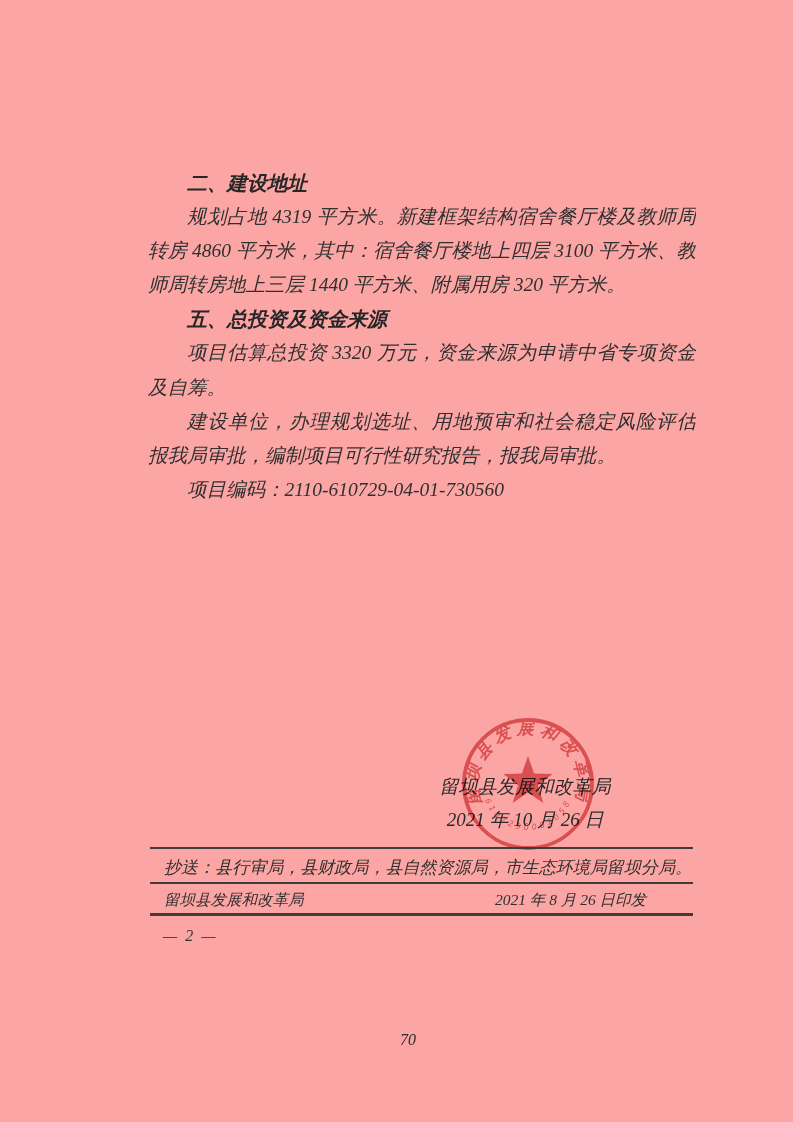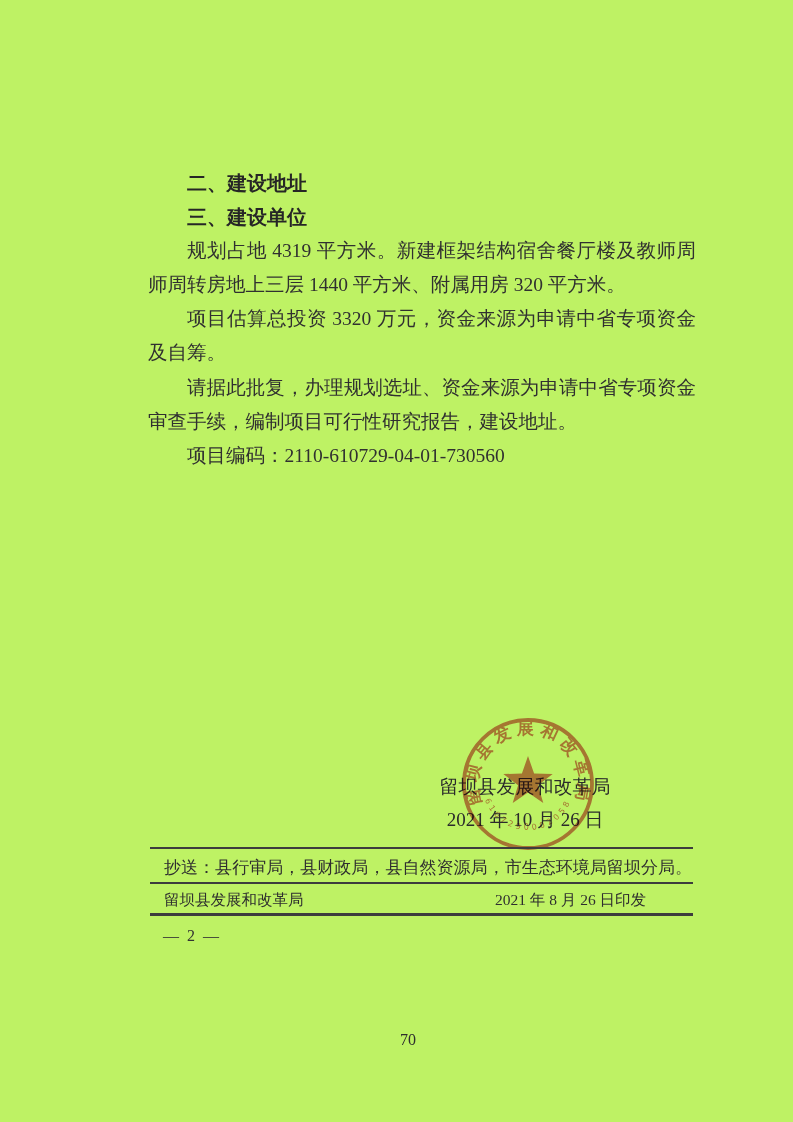--- a/index.html
+++ b/index.html
@@ -1,22 +1,23 @@
 <!DOCTYPE html>
 <html><head>
 <meta charset="utf-8">
 <style>
   html,body { margin:0; padding:0; background:#ffffff; }
   .page {
     position:relative;
     width:793px; height:1122px;
-    background:#bef264;
+    background:#fca5a5;
     overflow:hidden;
     font-family:"Liberation Serif","DejaVu Serif",serif;
     color:#2e2e2e;
+    font-style:italic;
   }
   .doc-body {
     position:absolute;
     left:148px; top:166px; width:548px;
   }
   .doc-line {
     height:34.1px; line-height:34.1px;
     font-size:19.5px;
     white-space:nowrap;
     overflow:hidden;
@@ -93,27 +94,28 @@
     color:#2e2e2e;
   }
 </style>
 </head>
 <body>
 
 <div class="page">
 
   <div class="doc-body">
     <div class="doc-line heading indent">二、建设地址</div>
-    <div class="doc-line heading indent">三、建设单位</div>
     <div class="doc-line indent stretch">规划占地 4319 平方米。新建框架结构宿舍餐厅楼及教师周</div>
+    <div class="doc-line stretch">转房 4860 平方米，其中：宿舍餐厅楼地上四层 3100 平方米、教</div>
     <div class="doc-line">师周转房地上三层 1440 平方米、附属用房 320 平方米。</div>
+    <div class="doc-line heading indent">五、总投资及资金来源</div>
     <div class="doc-line indent stretch">项目估算总投资 3320 万元，资金来源为申请中省专项资金</div>
     <div class="doc-line">及自筹。</div>
-    <div class="doc-line indent stretch">请据此批复，办理规划选址、资金来源为申请中省专项资金</div>
-    <div class="doc-line">审查手续，编制项目可行性研究报告，建设地址。</div>
+    <div class="doc-line indent stretch">建设单位，办理规划选址、用地预审和社会稳定风险评估</div>
+    <div class="doc-line">报我局审批，编制项目可行性研究报告，报我局审批。</div>
     <div class="doc-line indent">项目编码：2110-610729-04-01-730560</div>
   </div>
 
   <div class="signature">
     <div>留坝县发展和改革局</div>
     <div>2021 年 10 月 26 日</div>
   </div>
 
   <svg class="seal" viewBox="0 0 150 150" xmlns="http://www.w3.org/2000/svg">
     <circle cx="75" cy="75" r="64" fill="none" stroke-width="3.8" stroke="#d96a6a"></circle>

